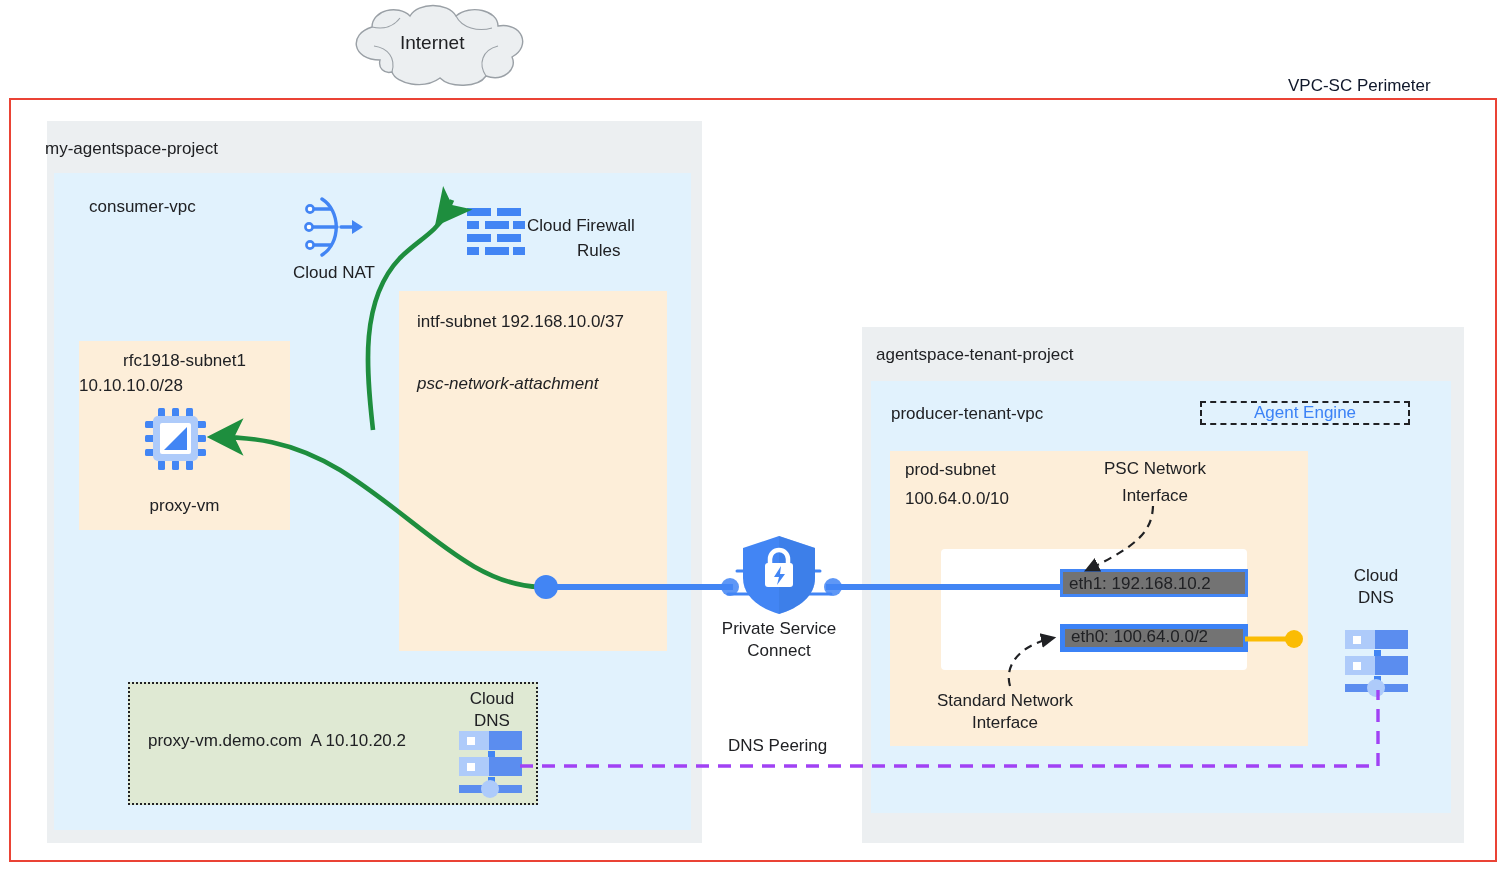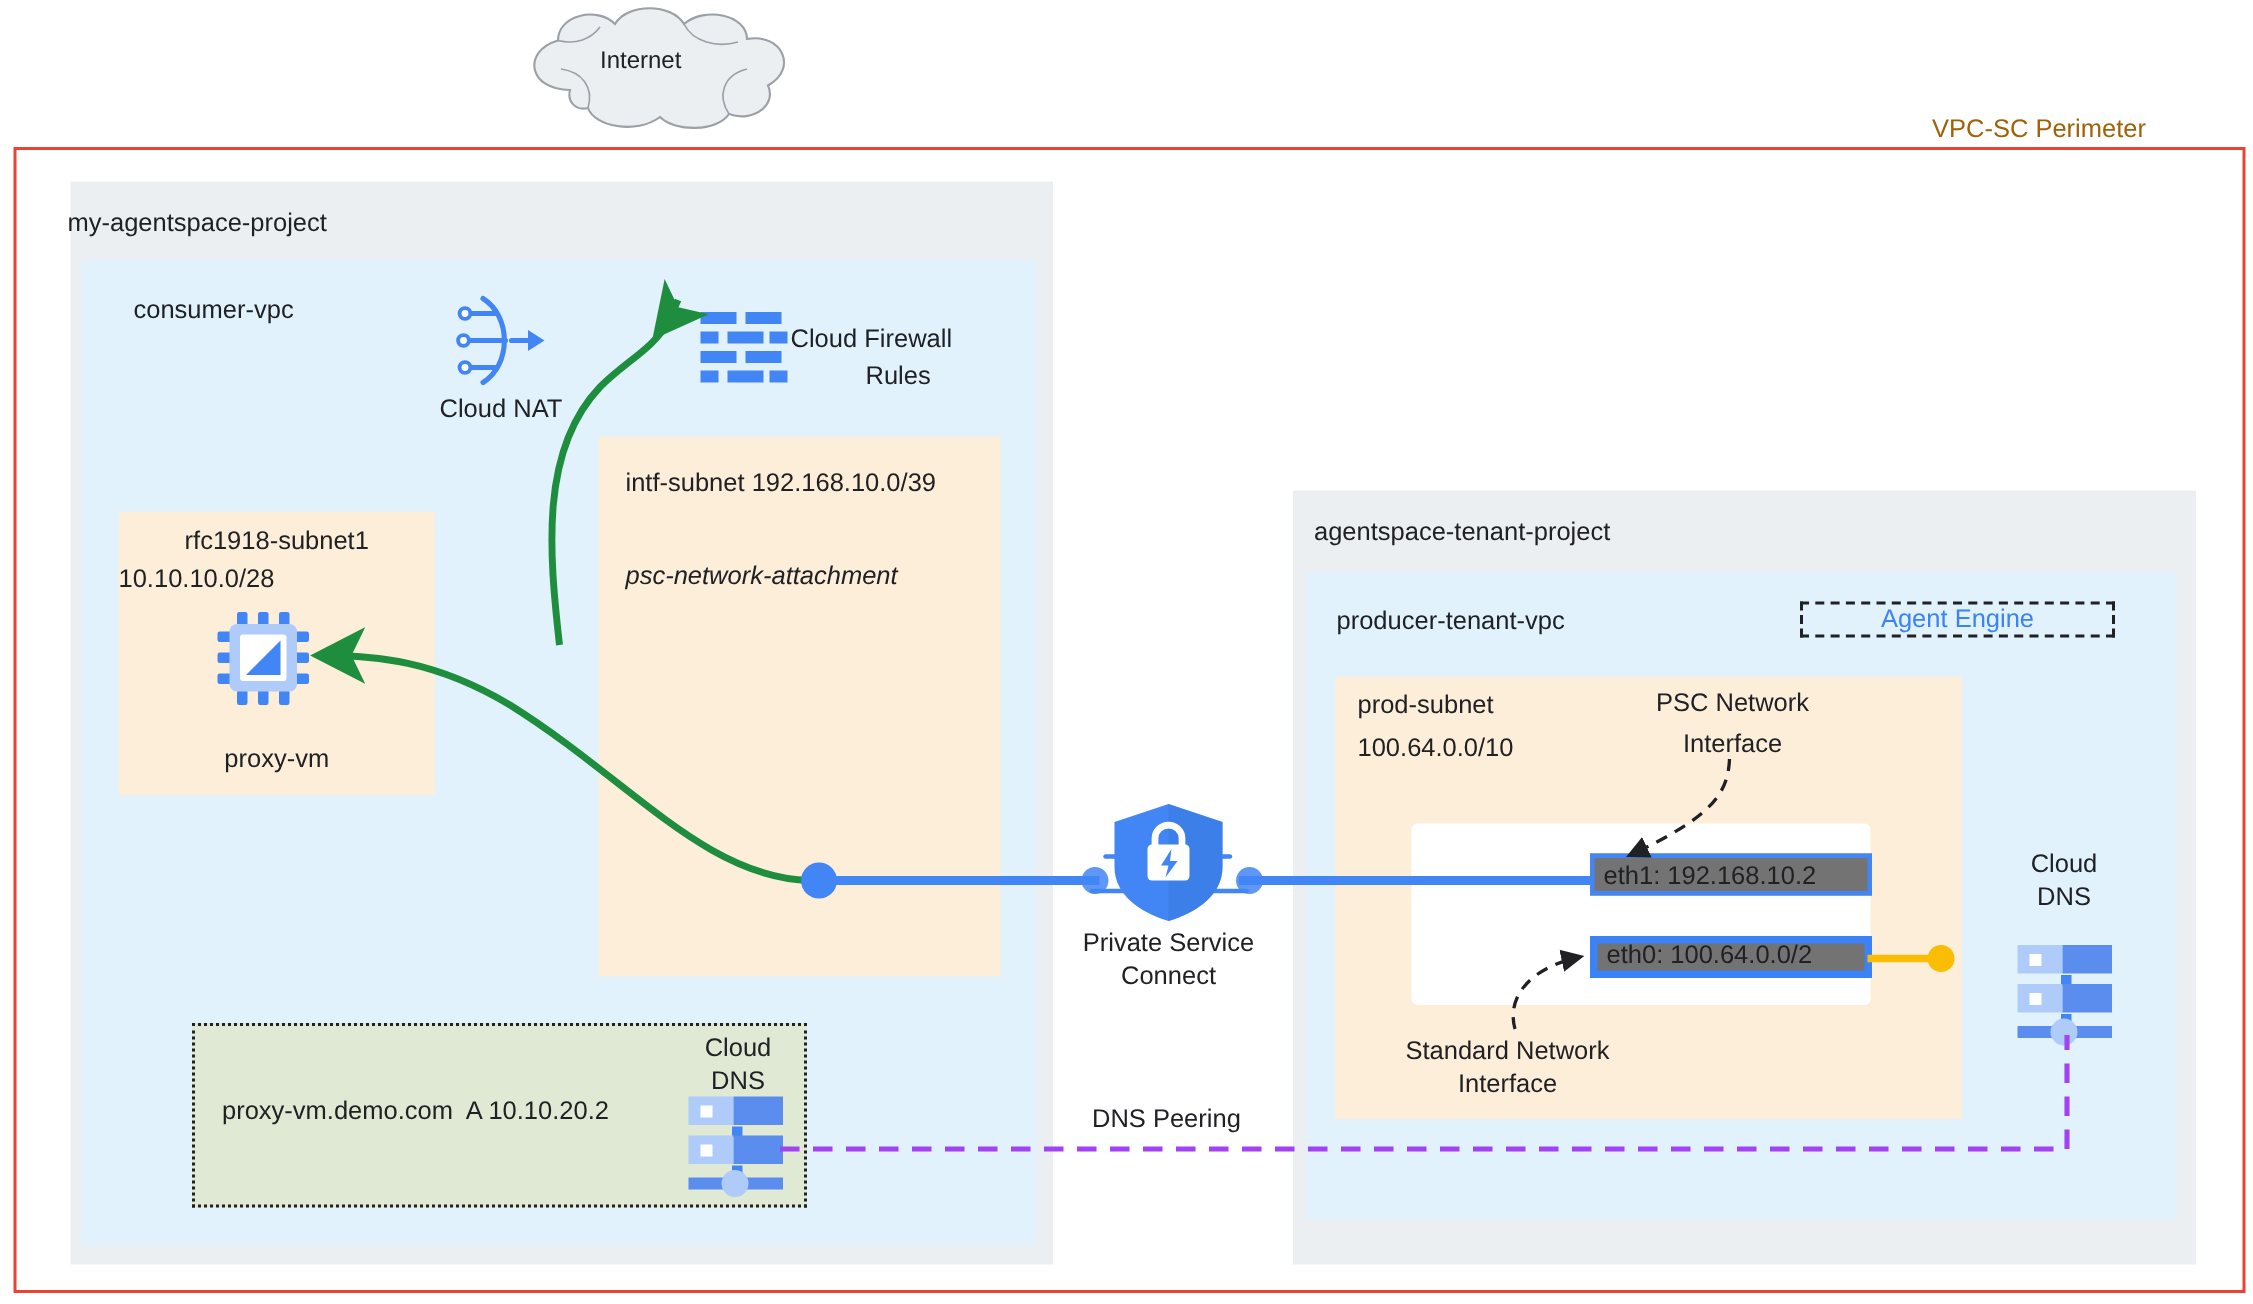--- a/index.html
+++ b/index.html
@@ -1,19 +1,19 @@
 <!DOCTYPE html>
 <html><head>
 <meta charset="utf-8">
 <style>
   html,body{margin:0;padding:0;background:#ffffff;}
   body{font-family:"Liberation Sans","DejaVu Sans",sans-serif;color:#202124;}
   #stage{position:relative;width:1502px;height:869px;background:#fff;overflow:hidden;}
   .abs{position:absolute;}
-  .lbl{position:absolute;font-size:17px;line-height:1.28;color:#a16207;white-space:pre;}
+  .lbl{position:absolute;font-size:17px;line-height:1.28;color:#0f172a;white-space:pre;}
 
   
   #perimeter{left:9px;top:98px;width:1484px;height:760px;border:2px solid #ea4335;background:transparent;}
   #perimeter-label{left:1288px;top:75px;font-size:17px;}
 
   
   .project{background:#eceff1;}
   #proj-left{left:47px;top:121px;width:655px;height:722px;}
   #proj-right{left:862px;top:327px;width:602px;height:516px;}
 
@@ -58,21 +58,21 @@
     <g>
       <path d="M380 60 C352 60 348 34 372 27 C372 10 398 4 410 16 C418 2 448 2 456 16
                C470 4 498 10 498 26 C522 22 532 46 512 57 C518 70 502 82 486 76
                C478 88 450 88 440 78 C424 90 396 84 392 72 C384 74 378 68 380 60 Z" fill="#eceff1" stroke="#9aa0a6" stroke-width="1.4"></path>
       <path d="M372 27 C384 30 394 26 400 18" fill="none" stroke="#9aa0a6" stroke-width="1.1"></path>
       <path d="M456 16 C462 28 478 32 492 28" fill="none" stroke="#9aa0a6" stroke-width="1.1"></path>
       <path d="M392 72 C396 58 388 48 374 46" fill="none" stroke="#9aa0a6" stroke-width="1.1"></path>
       <path d="M486 76 C478 64 482 50 498 46" fill="none" stroke="#9aa0a6" stroke-width="1.1"></path>
     </g>
   </svg>
-  <div class="txt" style="left:400px;top:31px;font-size:16px;">Internet</div>
+  <div class="txt" style="left:400px;top:31px;font-size:19px;">Internet</div>
 
   <div class="abs" id="perimeter"></div>
   <div class="lbl" id="perimeter-label">VPC-SC Perimeter</div>
 
   <div class="abs project" id="proj-left"></div>
   <div class="txt" style="left:45px;top:138px;">my-agentspace-project</div>
 
   <div class="abs vpc" id="vpc-consumer"></div>
   <div class="txt" style="left:69px;top:196px;margin-left:20px;">consumer-vpc</div>
 
@@ -133,21 +133,21 @@
         <rect x="497" y="234" width="24" height="8"></rect>
       <rect x="467" y="247" width="12" height="8"></rect>
         <rect x="485" y="247" width="24" height="8"></rect>
       <rect x="513" y="247" width="12" height="8"></rect>
     </g>
   </svg>
   <div class="txt" style="left:527px;top:215px;">Cloud Firewall</div>
   <div class="txt" style="left:577px;top:240px;">Rules</div>
 
   <div class="abs subnet" id="subnet-intf"></div>
-  <div class="txt" style="left:417px;top:311px;">intf-subnet 192.168.10.0/39</div>
+  <div class="txt" style="left:417px;top:311px;">intf-subnet 192.168.10.0/37</div>
   <div class="txt" style="left:417px;top:373px;font-style:italic;">psc-network-attachment</div>
 
   <div class="abs" id="dns-zone"></div>
   <div class="txt" style="left:148px;top:730px;">proxy-vm.demo.com  A 10.10.20.2</div>
   <div class="txt c" style="left:440px;top:688px;width:104px;text-align:center;">Cloud</div>
   <div class="txt c" style="left:440px;top:710px;width:104px;text-align:center;">DNS</div>
 
   <svg class="ov">
     <g transform="translate(459,731)">
       <rect x="0" y="0" width="30" height="19" fill="#aecbfa"></rect>

